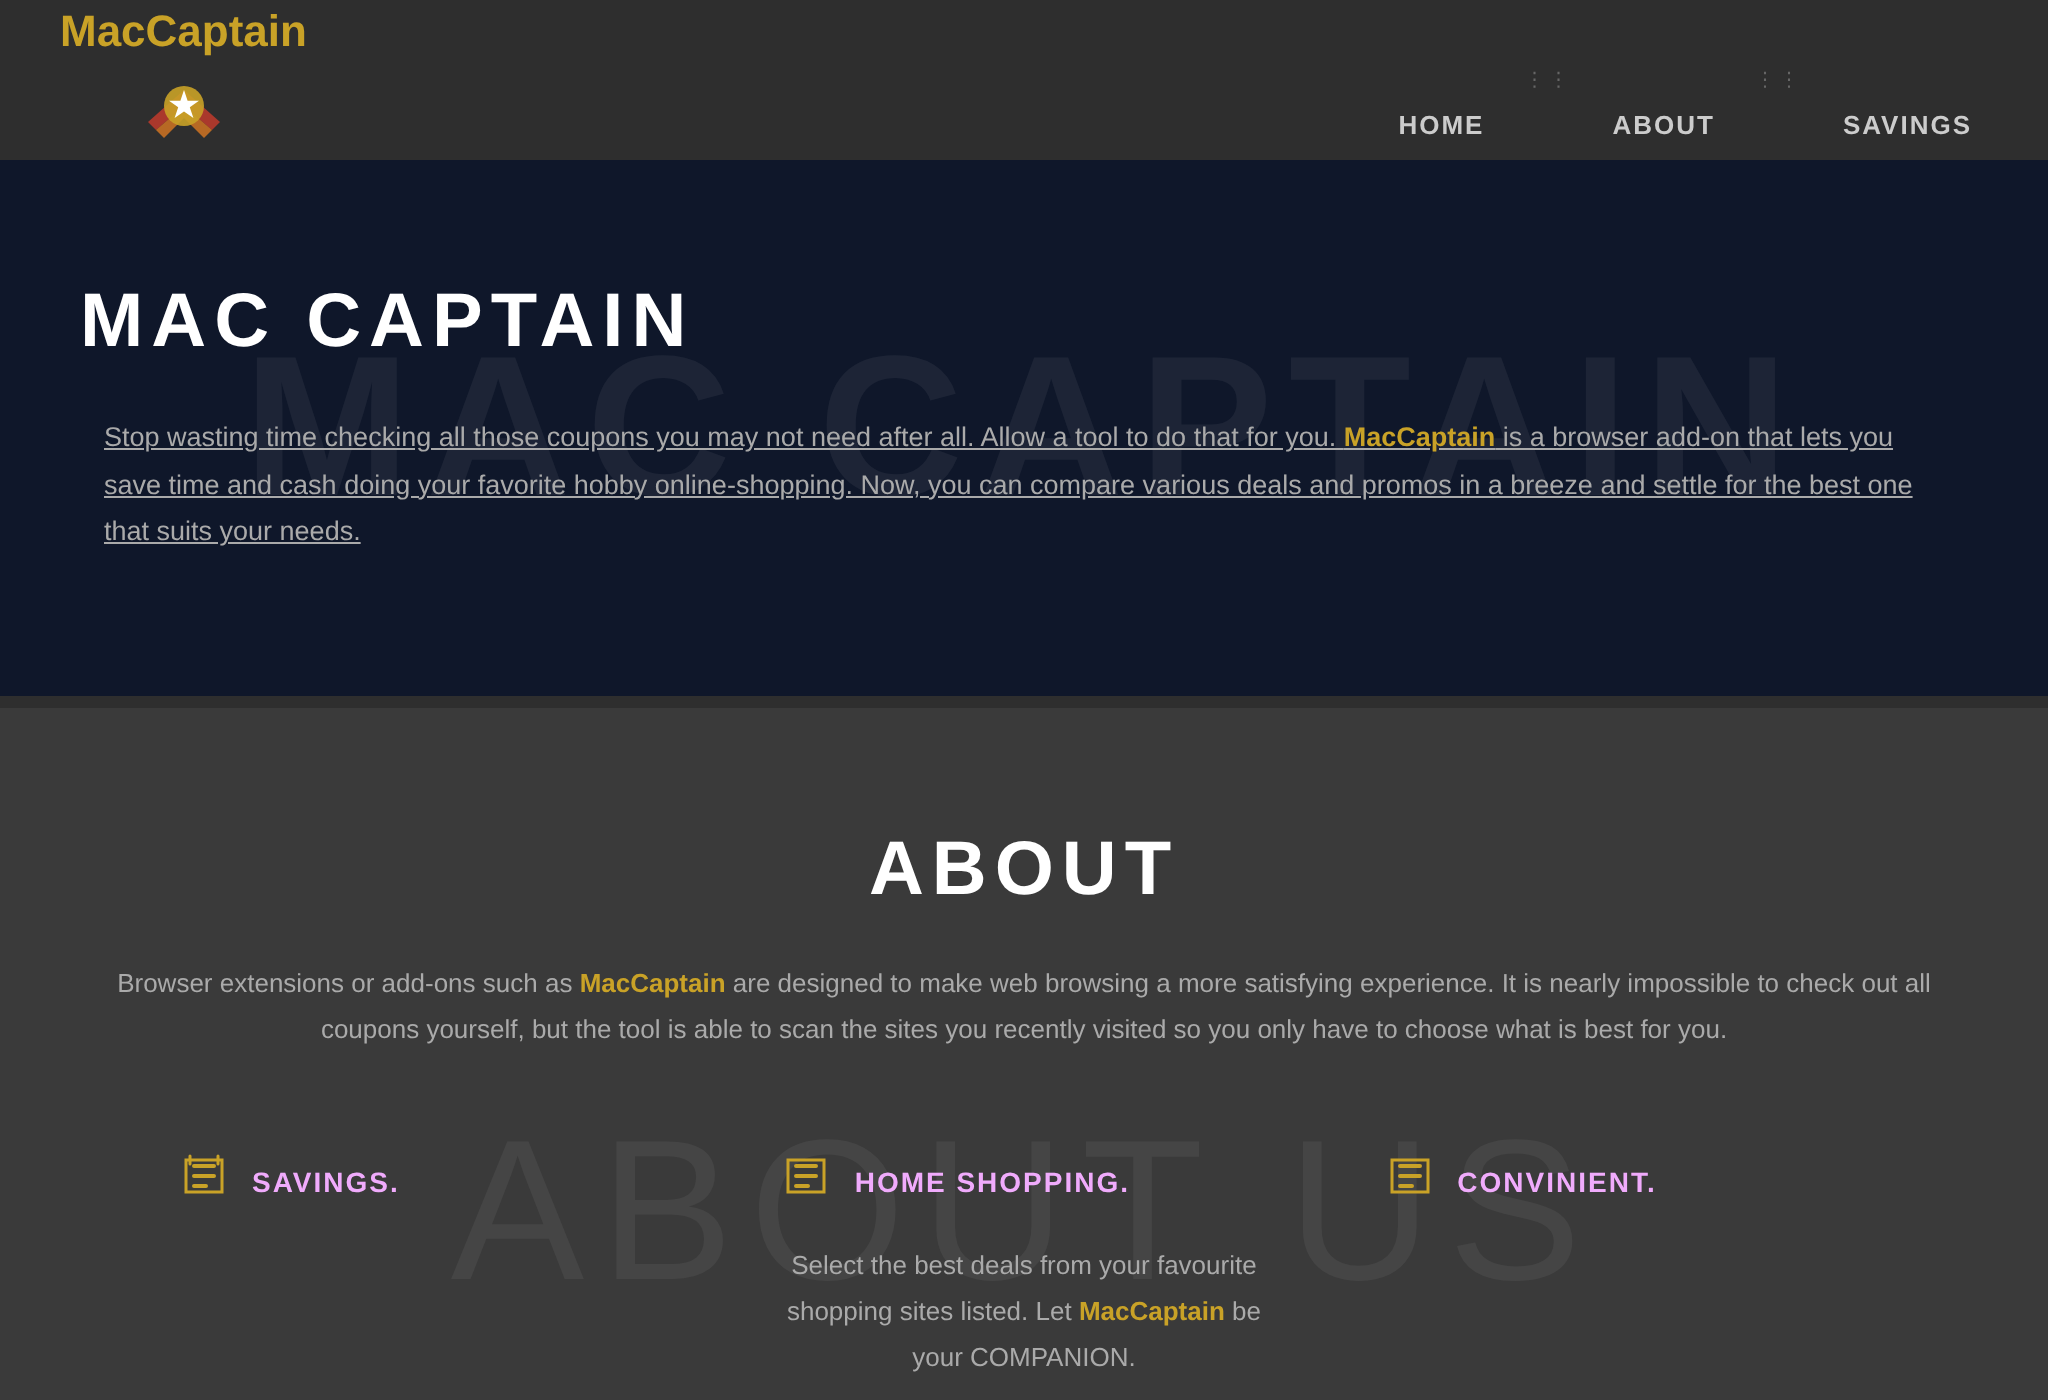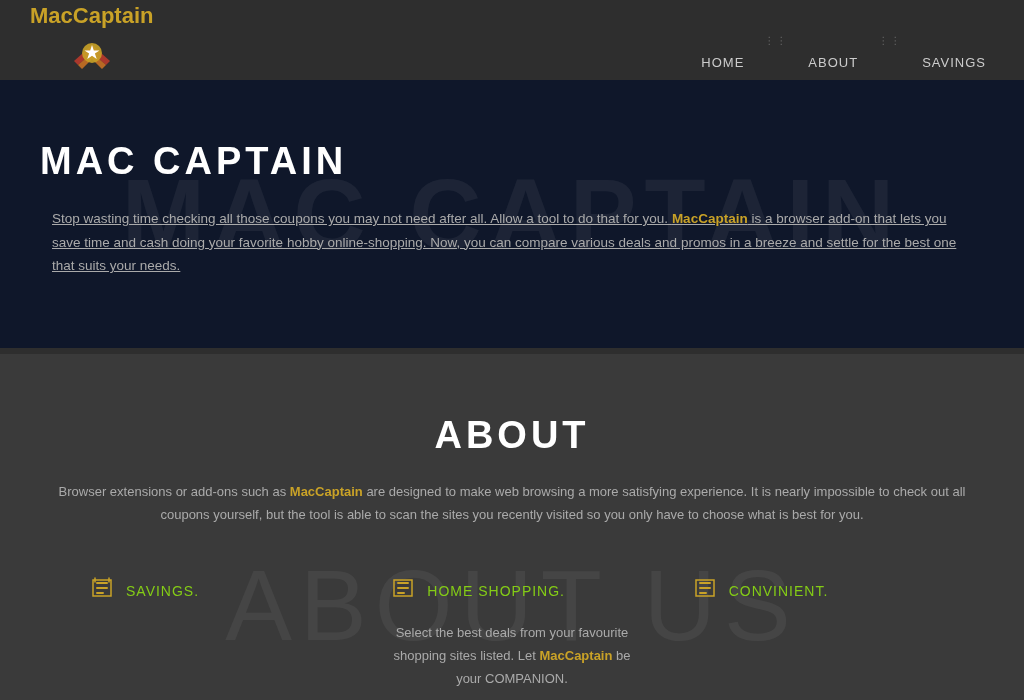--- a/index.html
+++ b/index.html
@@ -40,21 +40,21 @@
     .nav-links {
       display: flex;
       align-items: center;
       gap: 8px;
     }
     .nav-link {
       color: #ccc;
       text-decoration: none;
       font-size: 13px;
       letter-spacing: 1px;
-      font-weight: normal;
+      font-weight: bold;
       padding: 4px 8px;
       cursor: pointer;
       margin-top: 44px;
     }
     .nav-dots {
       color: #666;
       font-size: 10px;
       letter-spacing: 2px;
       padding: 0 4px;
     }
@@ -166,22 +166,22 @@
       align-items: center;
       gap: 12px;
       margin-bottom: 16px;
     }
     .feature-icon {
       color: #c9a227;
       font-size: 22px;
     }
     .feature-title {
       font-size: 14px;
-      font-weight: normal;
-      color: #84cc16;
+      font-weight: bold;
+      color: #f0abfc;
       letter-spacing: 1px;
     }
     .feature-desc {
       font-size: 13px;
       color: #aaa;
       line-height: 1.7;
     }
     .feature-desc .brand {
       color: #c9a227;
       font-weight: bold;

